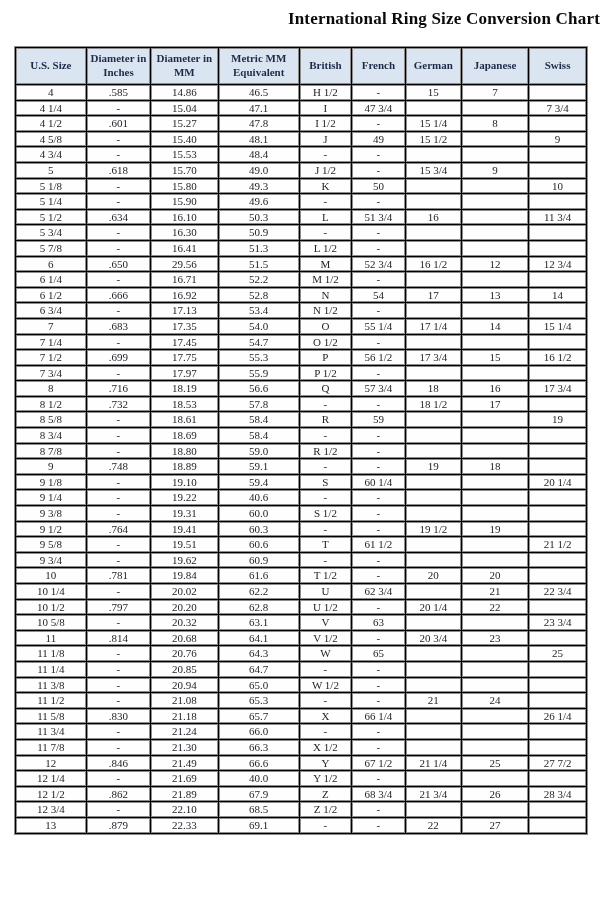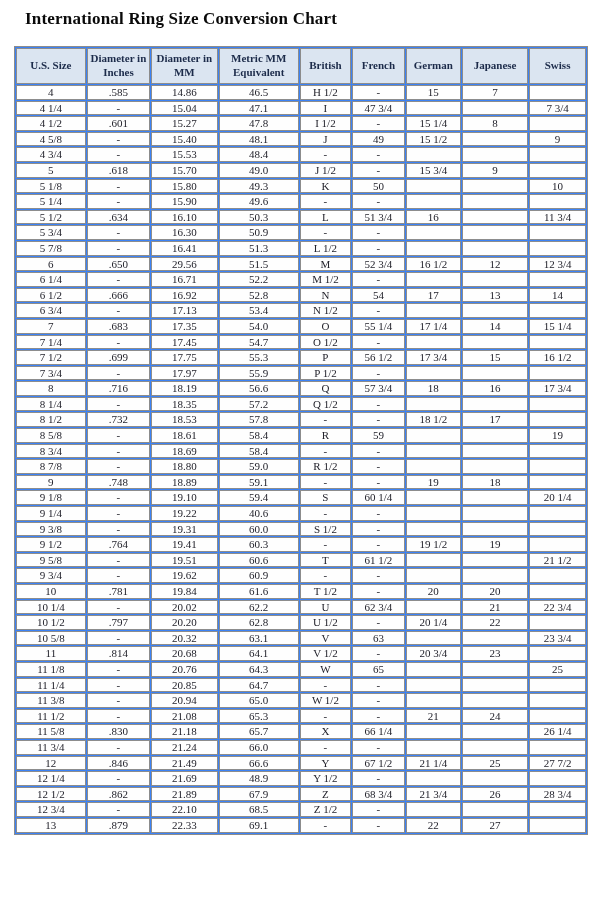--- a/index.html
+++ b/index.html
@@ -16,29 +16,30 @@
     box-sizing: border-box;
   }
   h1.title {
     font-family: "Liberation Serif", serif;
     font-size: 17px;
     font-weight: bold;
     color: #0a0a0a;
     margin: 0;
     padding: 9px 0 0 25px;
     letter-spacing: 0.2px;
+    text-align: right;
   }
   table.ring-table {
     border-collapse: separate;
     border-spacing: 1px;
     table-layout: fixed;
     width: 574px;
     margin: 17px 0 0 14px;
     border: 1px solid #8c8c8c;
-    background: #3b82f6;
+    background: #000000;
   }
   .ring-table th, .ring-table td {
     border: 1px solid #8c8c8c;
     text-align: center;
     vertical-align: middle;
     overflow: hidden;
     white-space: normal;
   }
   .ring-table th {
     background: #dbe5f1;
@@ -314,31 +315,20 @@
           <td>.716</td>
           <td>18.19</td>
           <td>56.6</td>
           <td>Q</td>
           <td>57 3/4</td>
           <td>18</td>
           <td>16</td>
           <td>17 3/4</td>
         </tr>
         <tr>
-          <td>8 1/4</td>
-          <td>-</td>
-          <td>18.35</td>
-          <td>57.2</td>
-          <td>Q 1/2</td>
-          <td>-</td>
-          <td></td>
-          <td></td>
-          <td></td>
-        </tr>
-        <tr>
           <td>8 1/2</td>
           <td>.732</td>
           <td>18.53</td>
           <td>57.8</td>
           <td>-</td>
           <td>-</td>
           <td>18 1/2</td>
           <td>17</td>
           <td></td>
         </tr>
@@ -561,41 +551,52 @@
           <td></td>
           <td></td>
           <td>26 1/4</td>
         </tr>
         <tr>
           <td>11 3/4</td>
           <td>-</td>
           <td>21.24</td>
           <td>66.0</td>
           <td>-</td>
+          <td>-</td>
+          <td></td>
+          <td></td>
+          <td></td>
+        </tr>
+        <tr>
+          <td>11 7/8</td>
+          <td>-</td>
+          <td>21.30</td>
+          <td>66.3</td>
+          <td>X 1/2</td>
           <td>-</td>
           <td></td>
           <td></td>
           <td></td>
         </tr>
         <tr>
           <td>12</td>
           <td>.846</td>
           <td>21.49</td>
           <td>66.6</td>
           <td>Y</td>
           <td>67 1/2</td>
           <td>21 1/4</td>
           <td>25</td>
           <td>27 7/2</td>
         </tr>
         <tr>
           <td>12 1/4</td>
           <td>-</td>
           <td>21.69</td>
-          <td>48.9</td>
+          <td>40.0</td>
           <td>Y 1/2</td>
           <td>-</td>
           <td></td>
           <td></td>
           <td></td>
         </tr>
         <tr>
           <td>12 1/2</td>
           <td>.862</td>
           <td>21.89</td>

